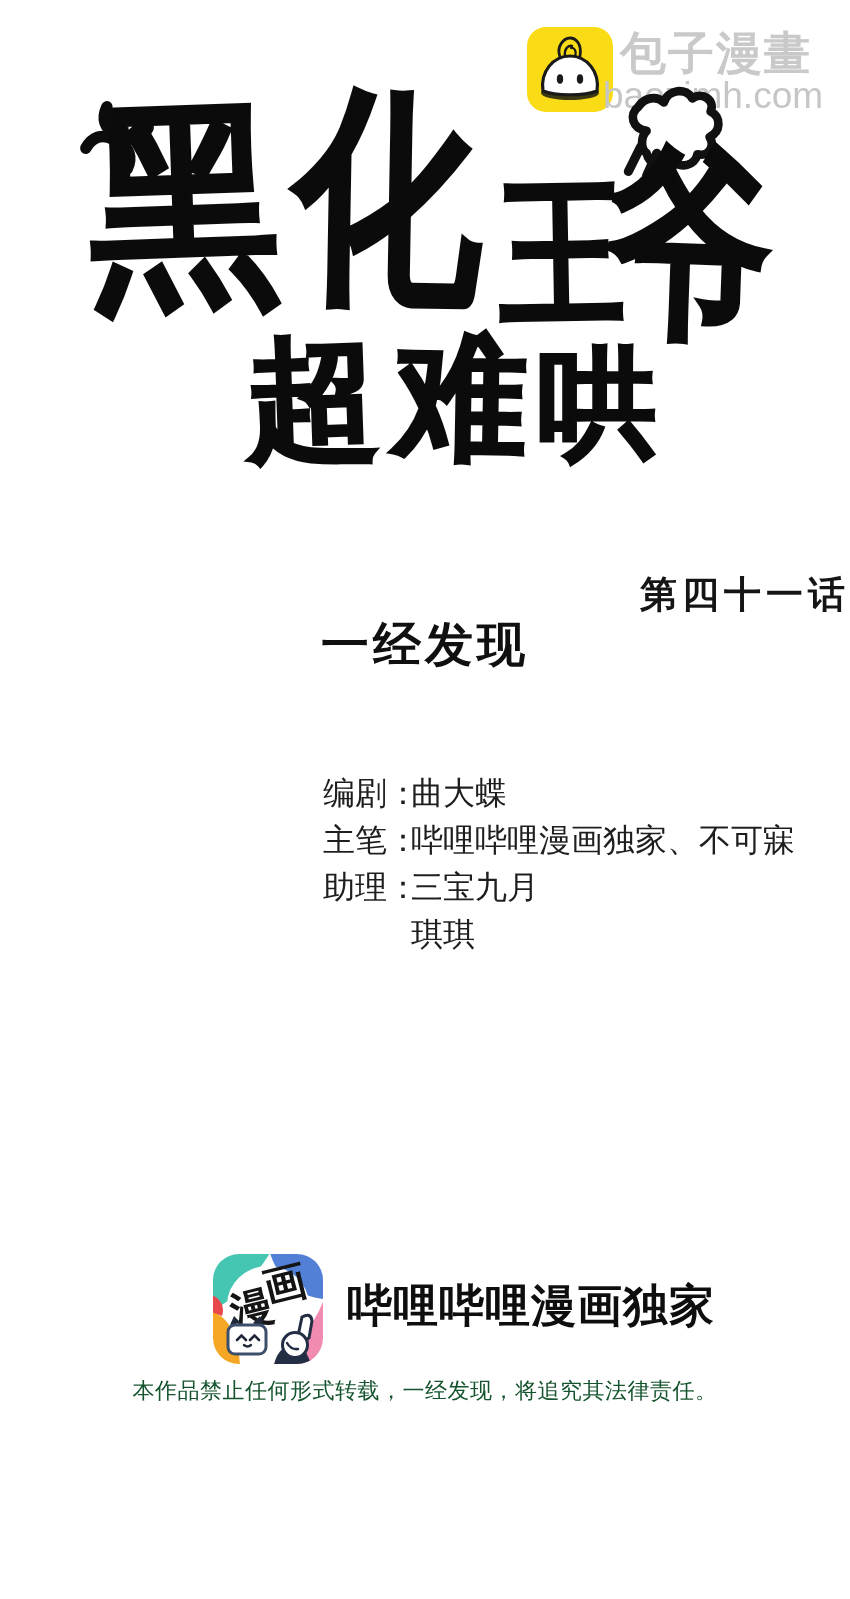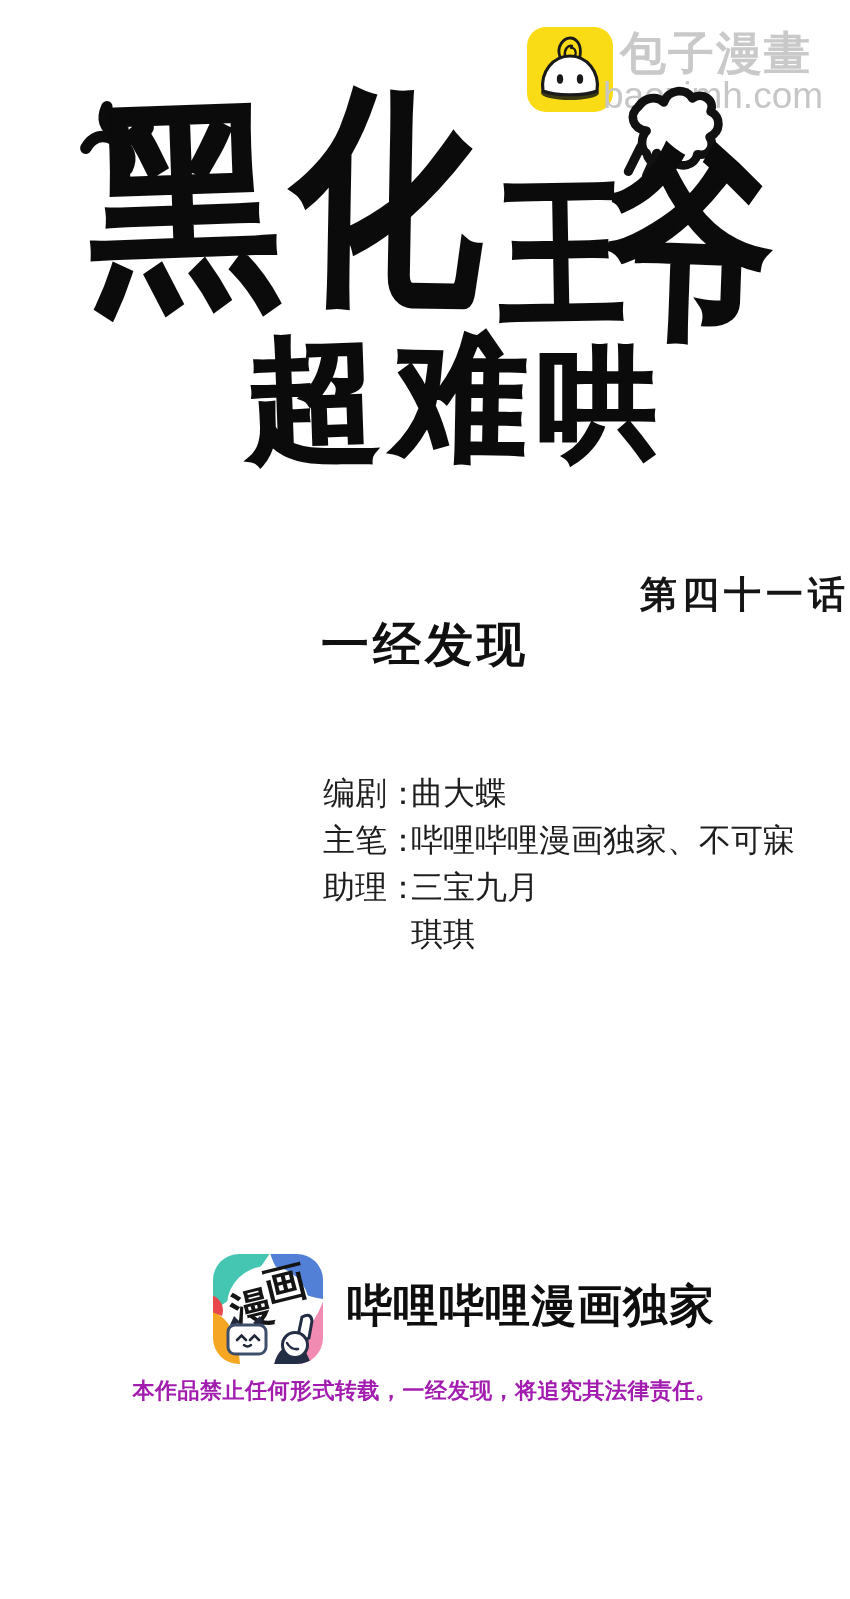--- a/index.html
+++ b/index.html
@@ -59,21 +59,21 @@
   .publisher-text{
     left:331px;top:1284px;
     font-family:"Liberation Serif","DejaVu Serif",serif;
     font-size:45px;font-weight:900;letter-spacing:1px;color:#0e0e0e;
     line-height:1;white-space:nowrap;margin-left:16px;
   }
 
   
   .disclaimer{
     left:0;top:1377px;width:850px;text-align:center;
-    font-size:22px;font-weight:700;color:#a21caf;line-height:1.3;
+    font-size:22px;font-weight:400;color:#14532d;line-height:1.3;
     letter-spacing:.5px;white-space:nowrap;
   }
 </style>
 </head>
 <body>
 
 <svg class="abs" style="left:527px;top:27px;" width="86" height="85" viewBox="0 0 86 85">
   <rect x="0" y="0" width="86" height="85" rx="19" fill="#F9DC15"></rect>
   <ellipse cx="43" cy="66" rx="29" ry="7" fill="#3c3a14"></ellipse>
   <path d="M16,64 C13,45 26,29 43,29 C60,29 73,45 70,64 C58,69 28,69 16,64 Z" fill="#ffffff" stroke="#1a1a1a" stroke-width="3.2"></path>

